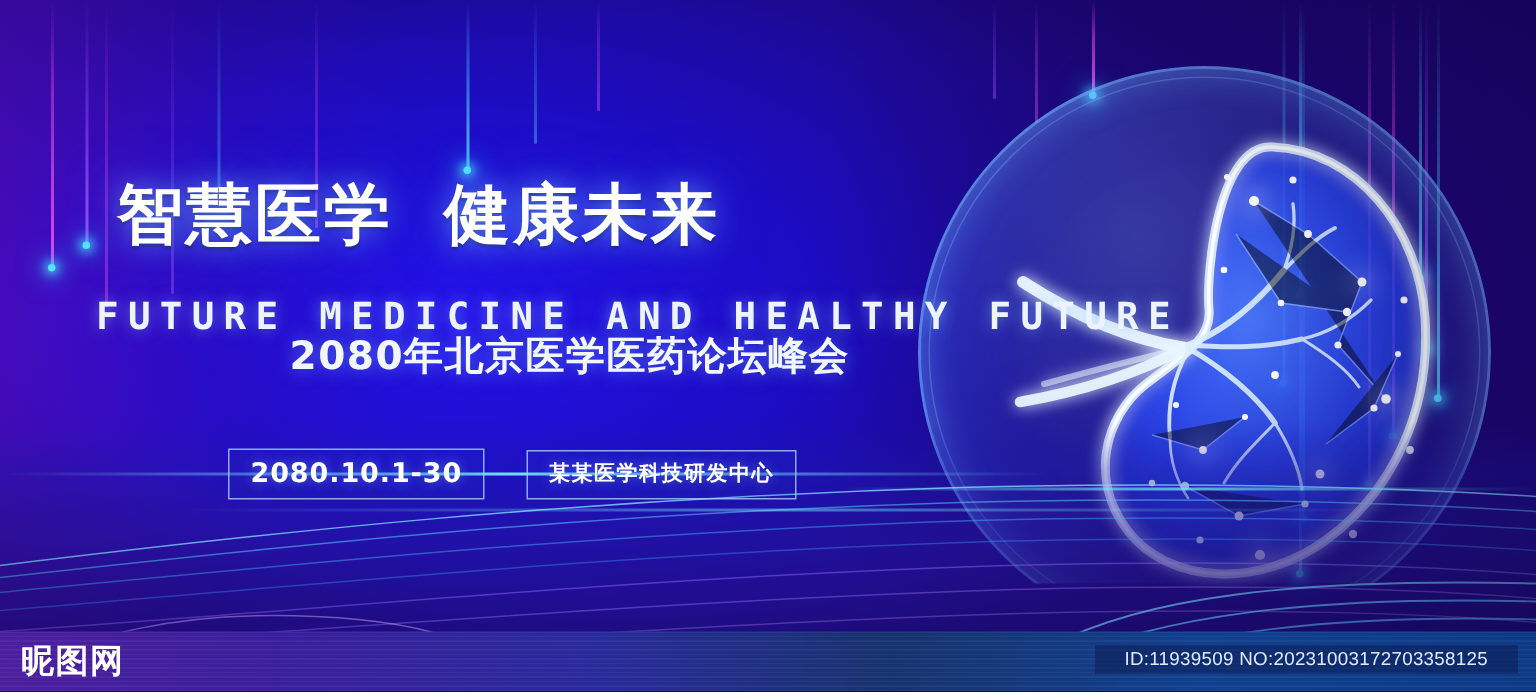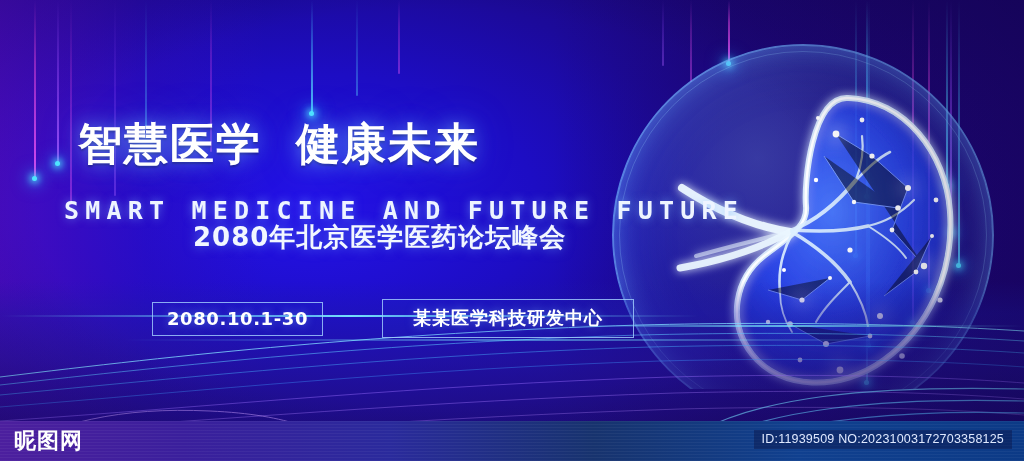--- a/index.html
+++ b/index.html
@@ -101,31 +101,31 @@
 
   .subtitle-cn{
     position:absolute;left:193px;top:220px;
     font-size:26px;font-weight:700;color:#f2f7ff;
     letter-spacing:1px;
     font-family:"DejaVu Sans","Liberation Sans",sans-serif;
     text-shadow:0 0 12px rgba(120,190,255,.55);
     white-space:nowrap;
   }
 
-  .badges{position:absolute;left:152px;top:299px;display:flex;gap:59px;align-items:center;justify-content:space-between;}
+  .badges{position:absolute;left:152px;top:299px;display:flex;gap:28px;align-items:center;justify-content:space-between;}
   .badge{
     border:1px solid rgba(165,210,255,.80);
     padding:5px 14px 6px;
     color:#ffffff;font-weight:700;font-size:18px;
     letter-spacing:.6px;white-space:nowrap;
     font-family:"DejaVu Sans","Liberation Sans",sans-serif;
     text-shadow:0 0 8px rgba(120,190,255,.5);
     background:rgba(40,70,220,.10);
   }
-  .badge.cn{font-size:18px;letter-spacing:1px;padding:6px 30px 7px;}
+  .badge.cn{font-size:14px;letter-spacing:1px;padding:6px 14px 7px;}
 
   
   .organ{position:absolute;left:640px;top:60px;width:360px;height:350px;}
   .organ svg{width:100%;height:100%;overflow:visible;}
 
   
   .footer{
     position:absolute;left:0;right:0;bottom:0;height:40px;
     background:
       repeating-linear-gradient(0deg, rgba(255,255,255,.045) 0px, rgba(255,255,255,.045) 1px, rgba(0,0,0,0) 1px, rgba(0,0,0,0) 3px),
@@ -141,21 +141,21 @@
   }
   .wm-url{
     font-size:20px;font-weight:700;color:#ffffff;letter-spacing:.5px;
     font-family:"DejaVu Sans","Liberation Sans",sans-serif;
   }
   .idtag{
     position:absolute;right:12px;top:9px;
     font-size:12.5px;color:#dfe9ff;letter-spacing:.2px;
     font-family:"Liberation Sans","DejaVu Sans",sans-serif;
     background:rgba(10,20,70,.45);
-    padding:2px 8px 3px;
+    padding:2px 20px 3px;
     white-space:nowrap;
   }
 </style>
 </head>
 <body>
 
 <div id="poster">
 
   <div class="bg-left-purple"></div>
   <div class="bg-right-dark"></div>
@@ -325,21 +325,21 @@
     <div class="glowline" style="left:120px;top:58px;width:820px;opacity:.5;"></div>
   </div>
 
   <div class="vignette"></div>
 
   <div class="content">
     <div class="title">
       <span>智慧医学</span><span class="gap"></span><span>健康未来</span>
     </div>
 
-    <div class="subtitle-en">SMART MEDICINE AND FUTURE FUTURE</div>
+    <div class="subtitle-en">FUTURE MEDICINE AND HEALTHY FUTURE</div>
 
     <div class="subtitle-cn">2080年北京医学医药论坛峰会</div>
 
     <div class="badges">
       <div class="badge">2080.10.1-30</div>
       <div class="badge cn">某某医学科技研发中心</div>
     </div>
   </div>
 
   <div class="footer">

